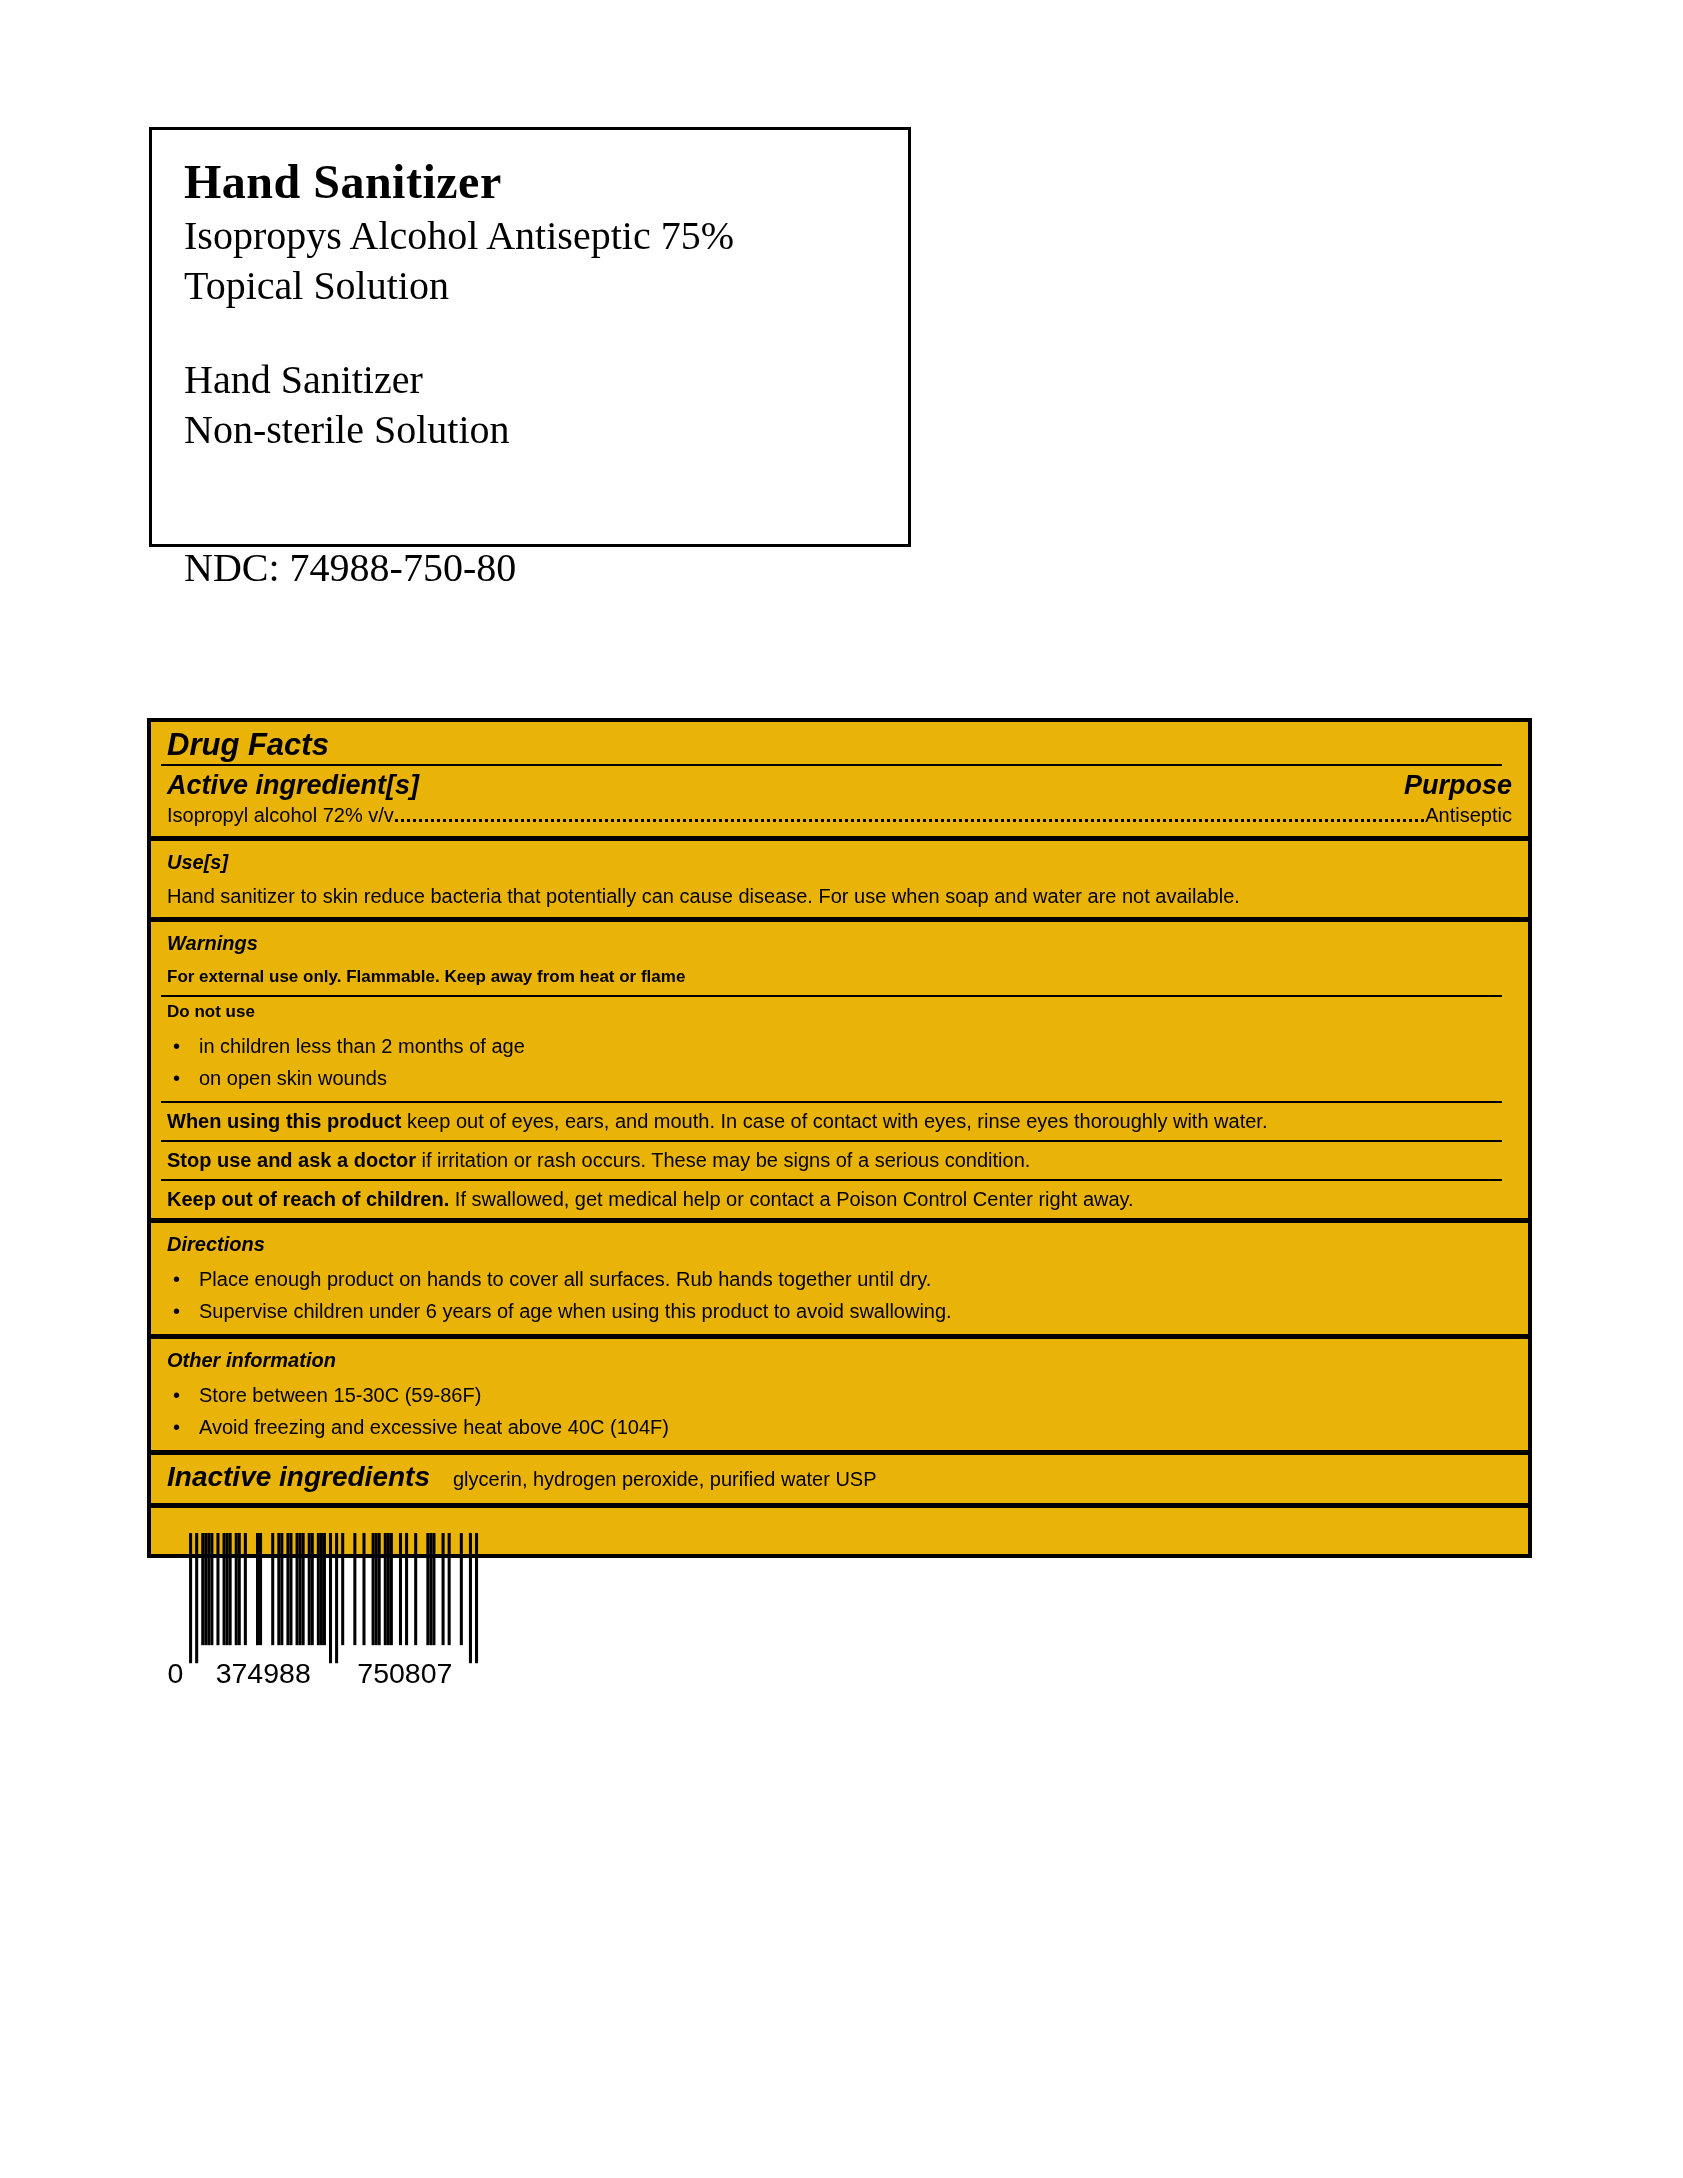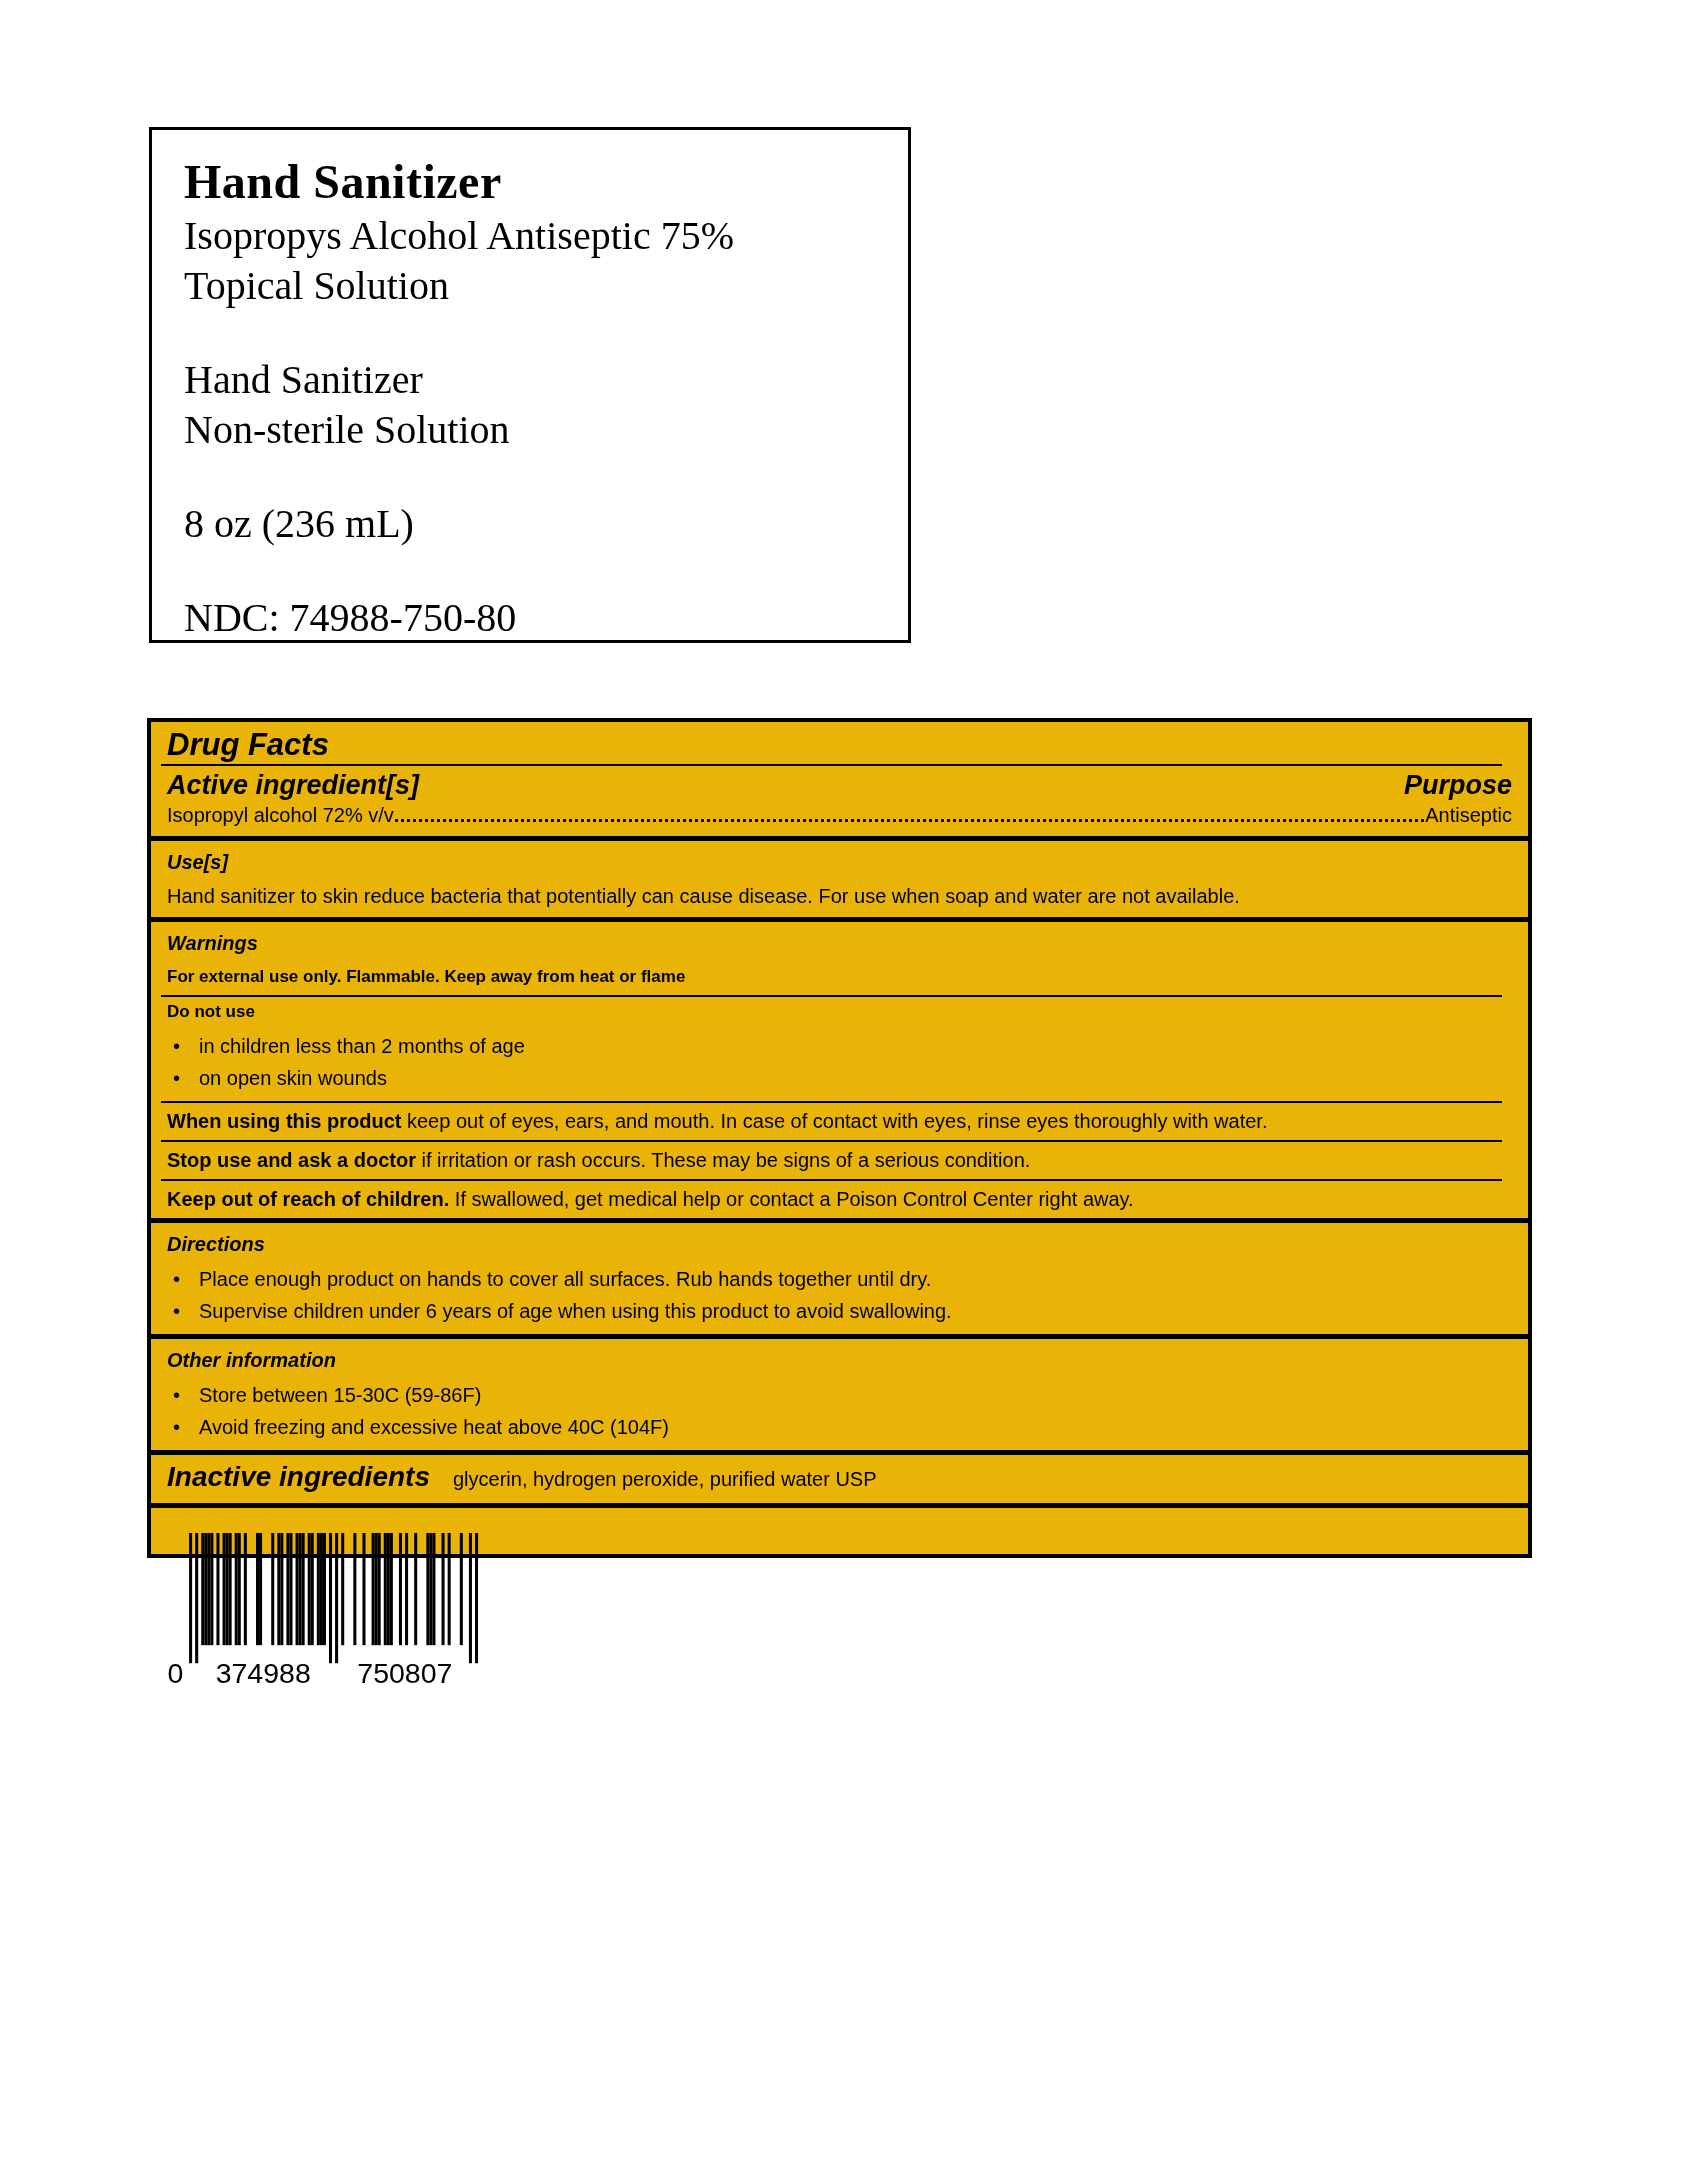--- a/index.html
+++ b/index.html
@@ -9,21 +9,21 @@
     position: relative;
     font-family: "Liberation Sans", sans-serif;
     color: #000;
     -webkit-font-smoothing: antialiased;
   }
 
   
   .product-box {
     position: absolute;
     left: 149px; top: 127px;
-    width: 762px; height: 516px;
+    width: 762px; height: 420px;
     border: 3px solid #000;
     box-sizing: border-box;
     padding: 22px 32px 16px 32px;
     font-family: "Liberation Serif", serif;
   }
   .pb-title {
     font-size: 48px;
     font-weight: bold;
     line-height: 59px;
     letter-spacing: 0.5px;
@@ -148,21 +148,20 @@
 <body>
 
 <div class="product-box">
   <div class="pb-title">Hand Sanitizer</div>
   <div class="pb-line">Isopropys Alcohol Antiseptic 75%</div>
   <div class="pb-line">Topical Solution</div>
   <div class="pb-gap"></div>
   <div class="pb-line">Hand Sanitizer</div>
   <div class="pb-line">Non-sterile Solution</div>
   <div class="pb-gap"></div>
-  <div class="pb-line">8 oz (236 mL)</div>
   <div class="pb-gap"></div>
   <div class="pb-line">NDC: 74988-750-80</div>
 </div>
 
 <div class="df-panel">
 
   <div class="df-title">Drug Facts</div>
   <div class="rule-thin"></div>
 
   <div class="df-active-row">

